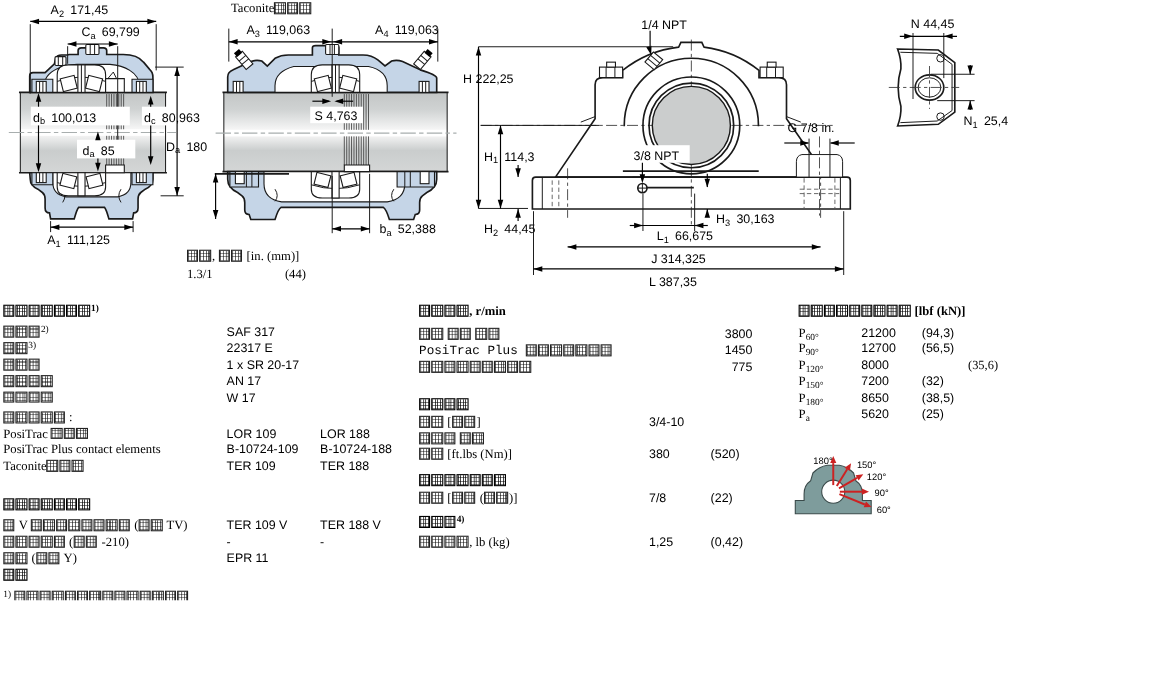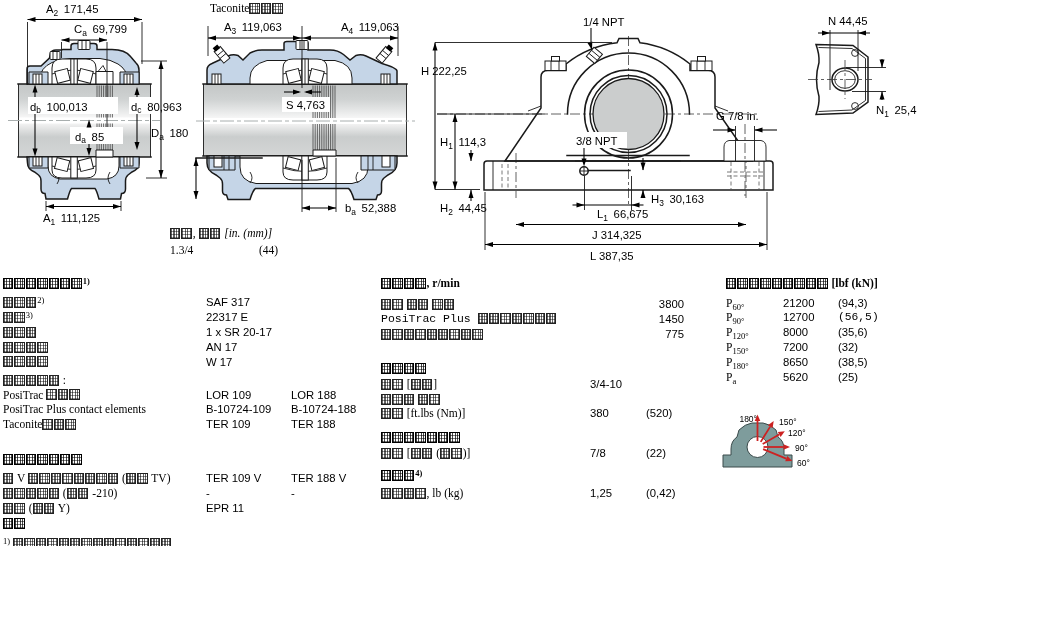--- a/index.html
+++ b/index.html
@@ -356,22 +356,22 @@
 <polygon fill="#cc2222" points="82.3,61.0 77.3,56.0 75.2,61.2"></polygon>
 <g font-family="Liberation Sans,sans-serif" font-size="8.5px" fill="#000">
 <text x="47" y="22" text-anchor="end">180°</text>
 <text x="69" y="25">150°</text>
 <text x="78" y="36">120°</text>
 <text x="85" y="51">90°</text>
 <text x="87" y="66">60°</text>
 </g>
 </svg>
 <div class="t " style="left:210px;top:2px;">Taconite<i class="z"></i><i class="z"></i><i class="z"></i></div>
-<div class="t " style="left:170px;top:227px;font-style:italic;"><i class="z"></i><i class="z"></i>, <i class="z"></i><i class="z"></i> [in. (mm)]</div>
-<div class="t " style="left:170px;top:244px;">1.3/4</div>
+<div class="t " style="left:170px;top:227px;"><i class="z"></i><i class="z"></i>, <i class="z"></i><i class="z"></i> [in. (mm)]</div>
+<div class="t " style="left:170px;top:244px;">1.3/1</div>
 <div class="t " style="left:215px;top:244px;padding-left:44px;">(44)</div>
 <div class="t " style="left:3px;top:277px;"><i class="z zb"></i><i class="z zb"></i><i class="z zb"></i><i class="z zb"></i><i class="z zb"></i><i class="z zb"></i><i class="z zb"></i><sup class="b">1)</sup></div>
 <div class="t " style="left:3px;top:296px;"><i class="z"></i><i class="z"></i><i class="z"></i><sup>2)</sup></div>
 <div class="t sans" style="left:206px;top:296px;">SAF 317</div>
 <div class="t " style="left:3px;top:311px;"><i class="z"></i><i class="z"></i><sup>3)</sup></div>
 <div class="t sans" style="left:206px;top:311px;">22317 E</div>
 <div class="t " style="left:3px;top:326px;"><i class="z"></i><i class="z"></i><i class="z"></i></div>
 <div class="t sans" style="left:206px;top:326px;">1 x SR 20-17</div>
 <div class="t " style="left:3px;top:341px;"><i class="z"></i><i class="z"></i><i class="z"></i><i class="z"></i></div>
 <div class="t sans" style="left:206px;top:341px;">AN 17</div>
@@ -423,24 +423,24 @@
 <div class="t " style="left:381px;top:469px;"><i class="z zb"></i><i class="z zb"></i><i class="z zb"></i><sup class="b">4)</sup></div>
 <div class="t " style="left:381px;top:487px;"><i class="z"></i><i class="z"></i><i class="z"></i><i class="z"></i>, lb (kg)</div>
 <div class="t sans" style="left:590px;top:487px;">1,25</div>
 <div class="t sans" style="left:646px;top:487px;">(0,42)</div>
 <div class="t " style="left:726px;top:277px;"><i class="z zb"></i><i class="z zb"></i><i class="z zb"></i><i class="z zb"></i><i class="z zb"></i><i class="z zb"></i><i class="z zb"></i><i class="z zb"></i><i class="z zb"></i><span class="b"> [lbf (kN)]</span></div>
 <div class="t " style="left:726px;top:296.5px;">P<sub>60°</sub></div>
 <div class="t sans" style="left:783px;top:296.5px;">21200</div>
 <div class="t sans" style="left:838px;top:296.5px;">(94,3)</div>
 <div class="t " style="left:726px;top:311.3px;">P<sub>90°</sub></div>
 <div class="t sans" style="left:783px;top:311.3px;">12700</div>
-<div class="t sans" style="left:838px;top:311.3px;font-family:Liberation Mono, monospace;">(56,5)</div>
+<div class="t sans" style="left:838px;top:311.3px;">(56,5)</div>
 <div class="t " style="left:726px;top:326.1px;">P<sub>120°</sub></div>
 <div class="t sans" style="left:783px;top:326.1px;">8000</div>
-<div class="t sans" style="left:838px;top:326.1px;">(35,6)</div>
+<div class="t sans" style="left:880px;top:326.1px;font-family:Liberation Serif, serif;">(35,6)</div>
 <div class="t " style="left:726px;top:340.90000000000003px;">P<sub>150°</sub></div>
 <div class="t sans" style="left:783px;top:340.90000000000003px;">7200</div>
 <div class="t sans" style="left:838px;top:340.90000000000003px;">(32)</div>
 <div class="t " style="left:726px;top:355.70000000000005px;">P<sub>180°</sub></div>
 <div class="t sans" style="left:783px;top:355.70000000000005px;">8650</div>
 <div class="t sans" style="left:838px;top:355.70000000000005px;">(38,5)</div>
 <div class="t " style="left:726px;top:370.50000000000006px;">P<sub>a</sub></div>
 <div class="t sans" style="left:783px;top:370.50000000000006px;">5620</div>
 <div class="t sans" style="left:838px;top:370.50000000000006px;">(25)</div>
 </div>

